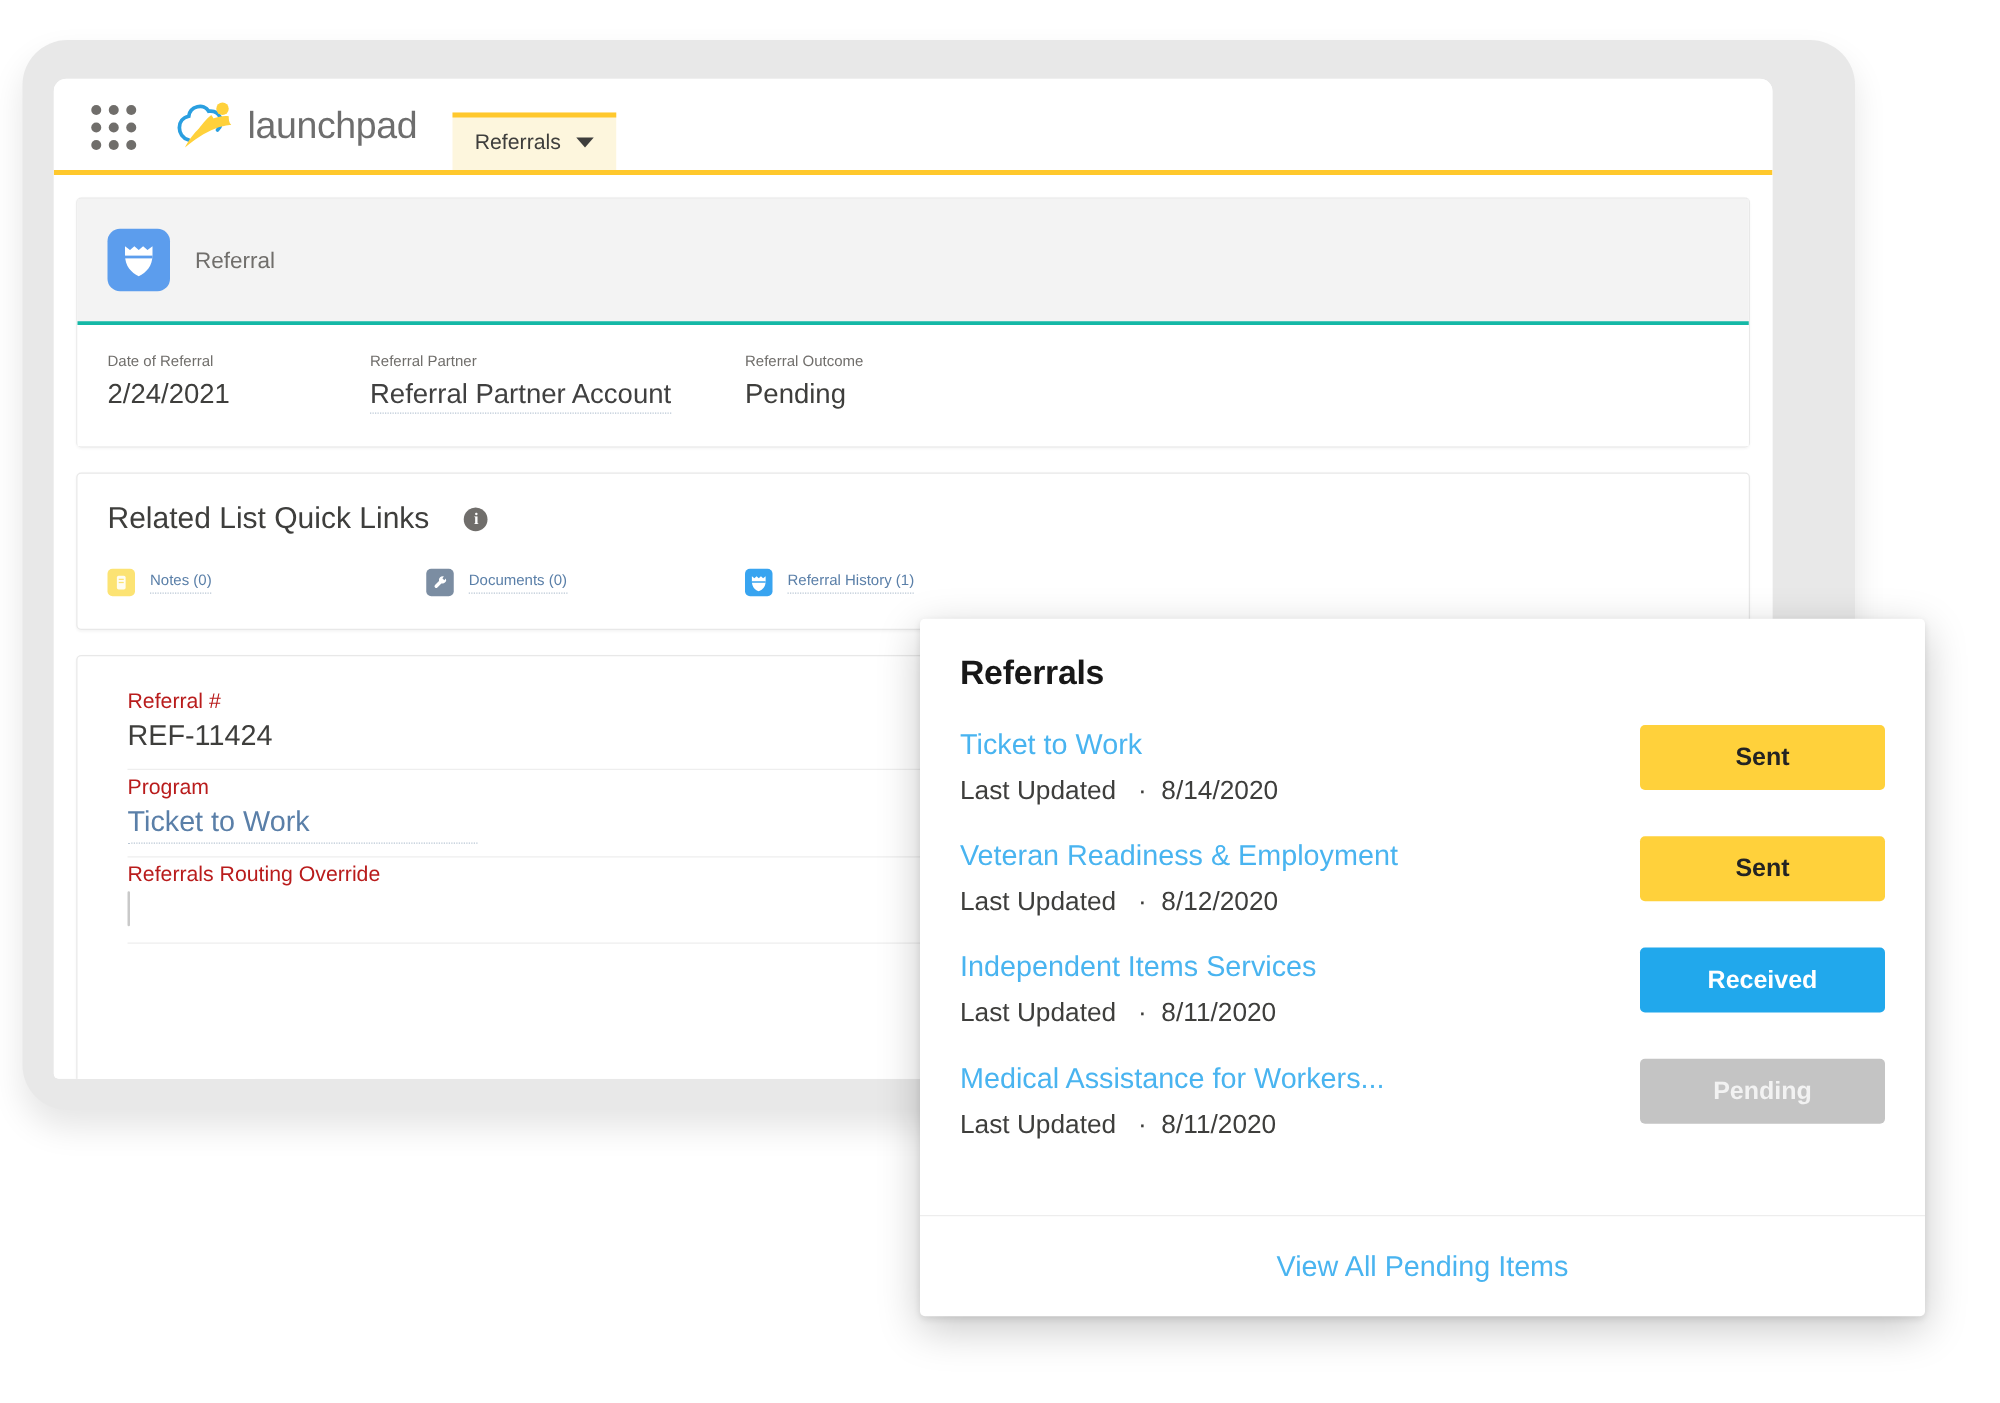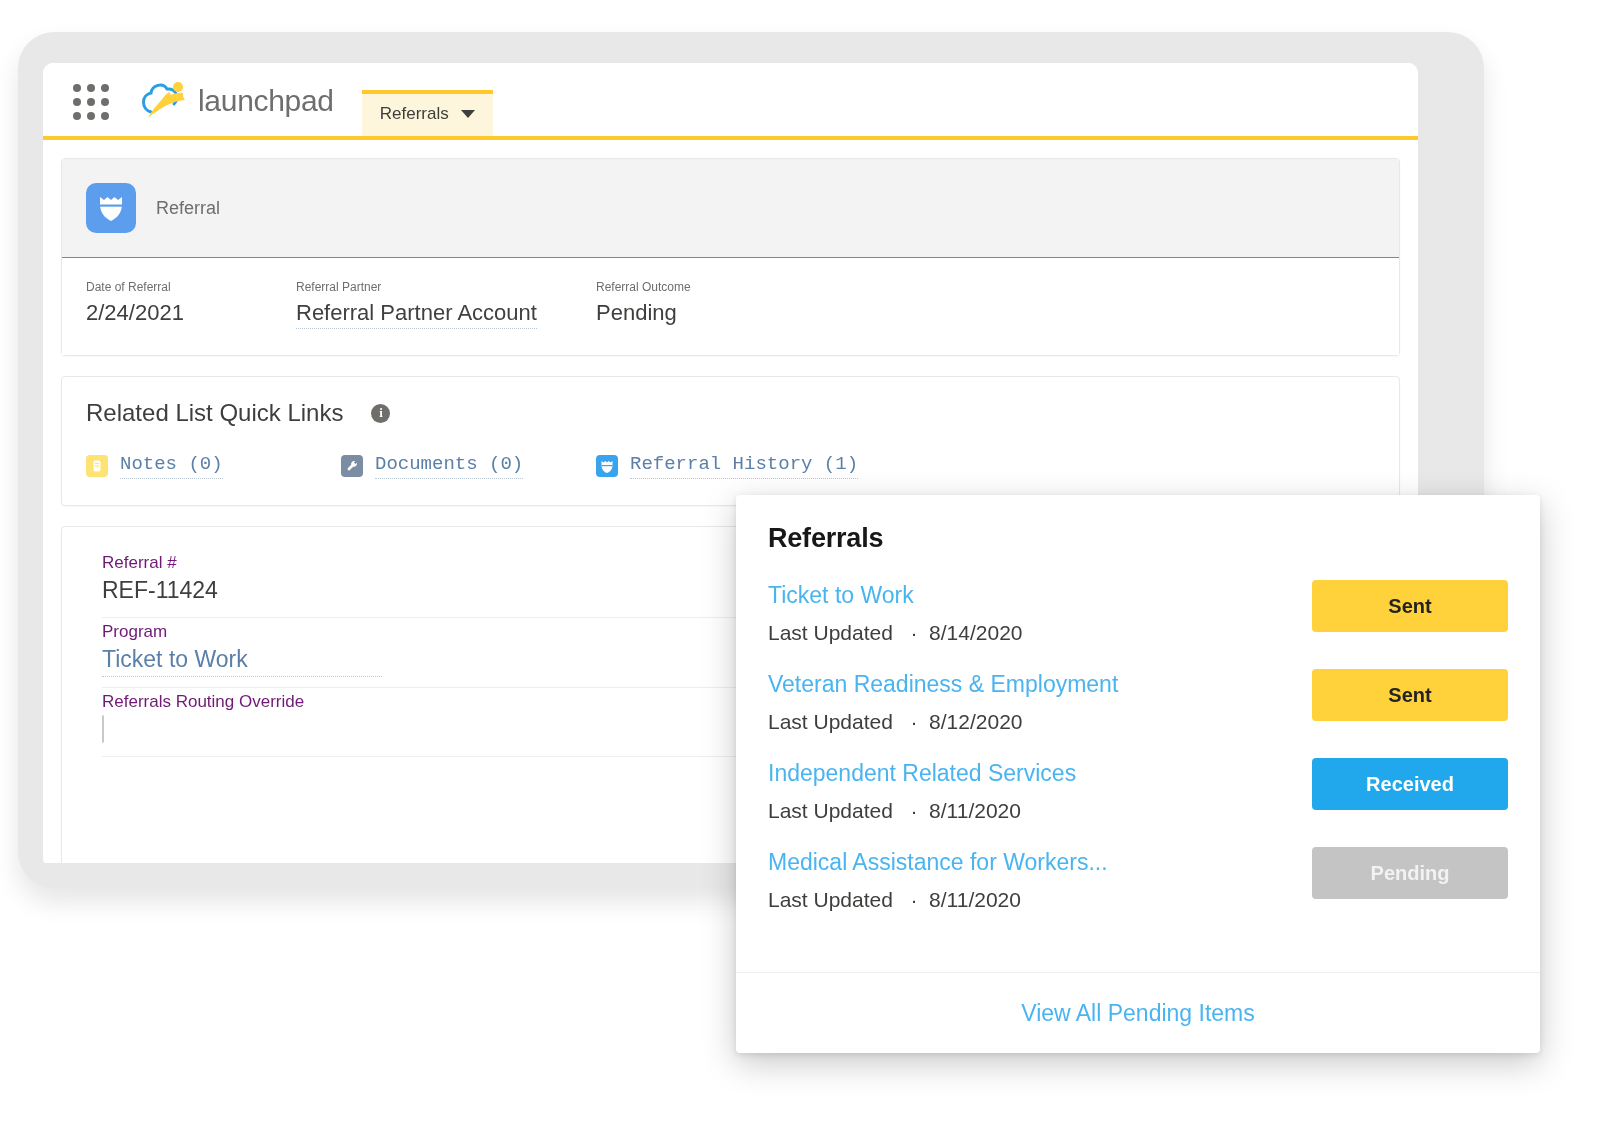--- a/index.html
+++ b/index.html
@@ -118,21 +118,21 @@
   
   #record-card { margin-bottom: 20px; }
   #record-header {
     background: #f3f3f3;
     padding: 18px 24px;
     display: flex;
     align-items: center;
     gap: 20px;
     height: 62px;
     box-sizing: content-box;
-    border-bottom: 1px solid #14b8a6;
+    border-bottom: 3px solid #14b8a6;
   }
   #record-type-icon {
     width: 50px; height: 50px;
     background: #5c9ded;
     border-radius: 10px;
     display:flex; align-items:center; justify-content:center;
     flex: none;
   }
   #record-type-label {
     font-size: 18px;
@@ -199,38 +199,37 @@
   .ql-icon {
     width: 22px; height: 22px;
     border-radius: 4px;
     display:flex;align-items:center;justify-content:center;
     flex:none;
   }
   .ql-icon.notes { background: #fce373; }
   .ql-icon.docs  { background: #7b8da2; }
   .ql-icon.hist  { background: #38a4f0; }
   .ql-label {
-    font-size: 19px;
+    font-size: 12px;
     color: #5a7fa8;
     border-bottom: 1px dotted #b9c6d4;
     padding-bottom: 3px;
-    font-family: Liberation Mono, monospace;
   }
 
   
   #detail-card { padding: 26px 40px 0 40px; height: 350px; box-sizing: border-box; }
   .form-row {
     position: relative;
     border-bottom: 1px solid #eeeeee;
     padding: 4px 0 10px 0;
   }
   .form-row:first-child { padding-top: 0; }
   .form-label {
     font-size: 17px;
-    color: #701a75;
+    color: #b91c1c;
     margin-bottom: 4px;
   }
   .form-value {
     font-size: 23px;
     color: #3e3e3c;
     min-height: 30px;
   }
   .form-value.link {
     color: #5a7fa8;
     border-bottom: 1px dotted #b9c6d4;
@@ -488,21 +487,21 @@
     <div class="ref-row">
       <div class="ref-info">
         <div class="ref-name">Veteran Readiness &amp; Employment</div>
         <div class="ref-updated">Last Updated   ·  8/12/2020</div>
       </div>
       <div class="ref-badge badge-sent">Sent</div>
     </div>
 
     <div class="ref-row">
       <div class="ref-info">
-        <div class="ref-name">Independent Related Services</div>
+        <div class="ref-name">Independent Items Services</div>
         <div class="ref-updated">Last Updated   ·  8/11/2020</div>
       </div>
       <div class="ref-badge badge-received">Received</div>
     </div>
 
     <div class="ref-row">
       <div class="ref-info">
         <div class="ref-name">Medical Assistance for Workers...</div>
         <div class="ref-updated">Last Updated   ·  8/11/2020</div>
       </div>

